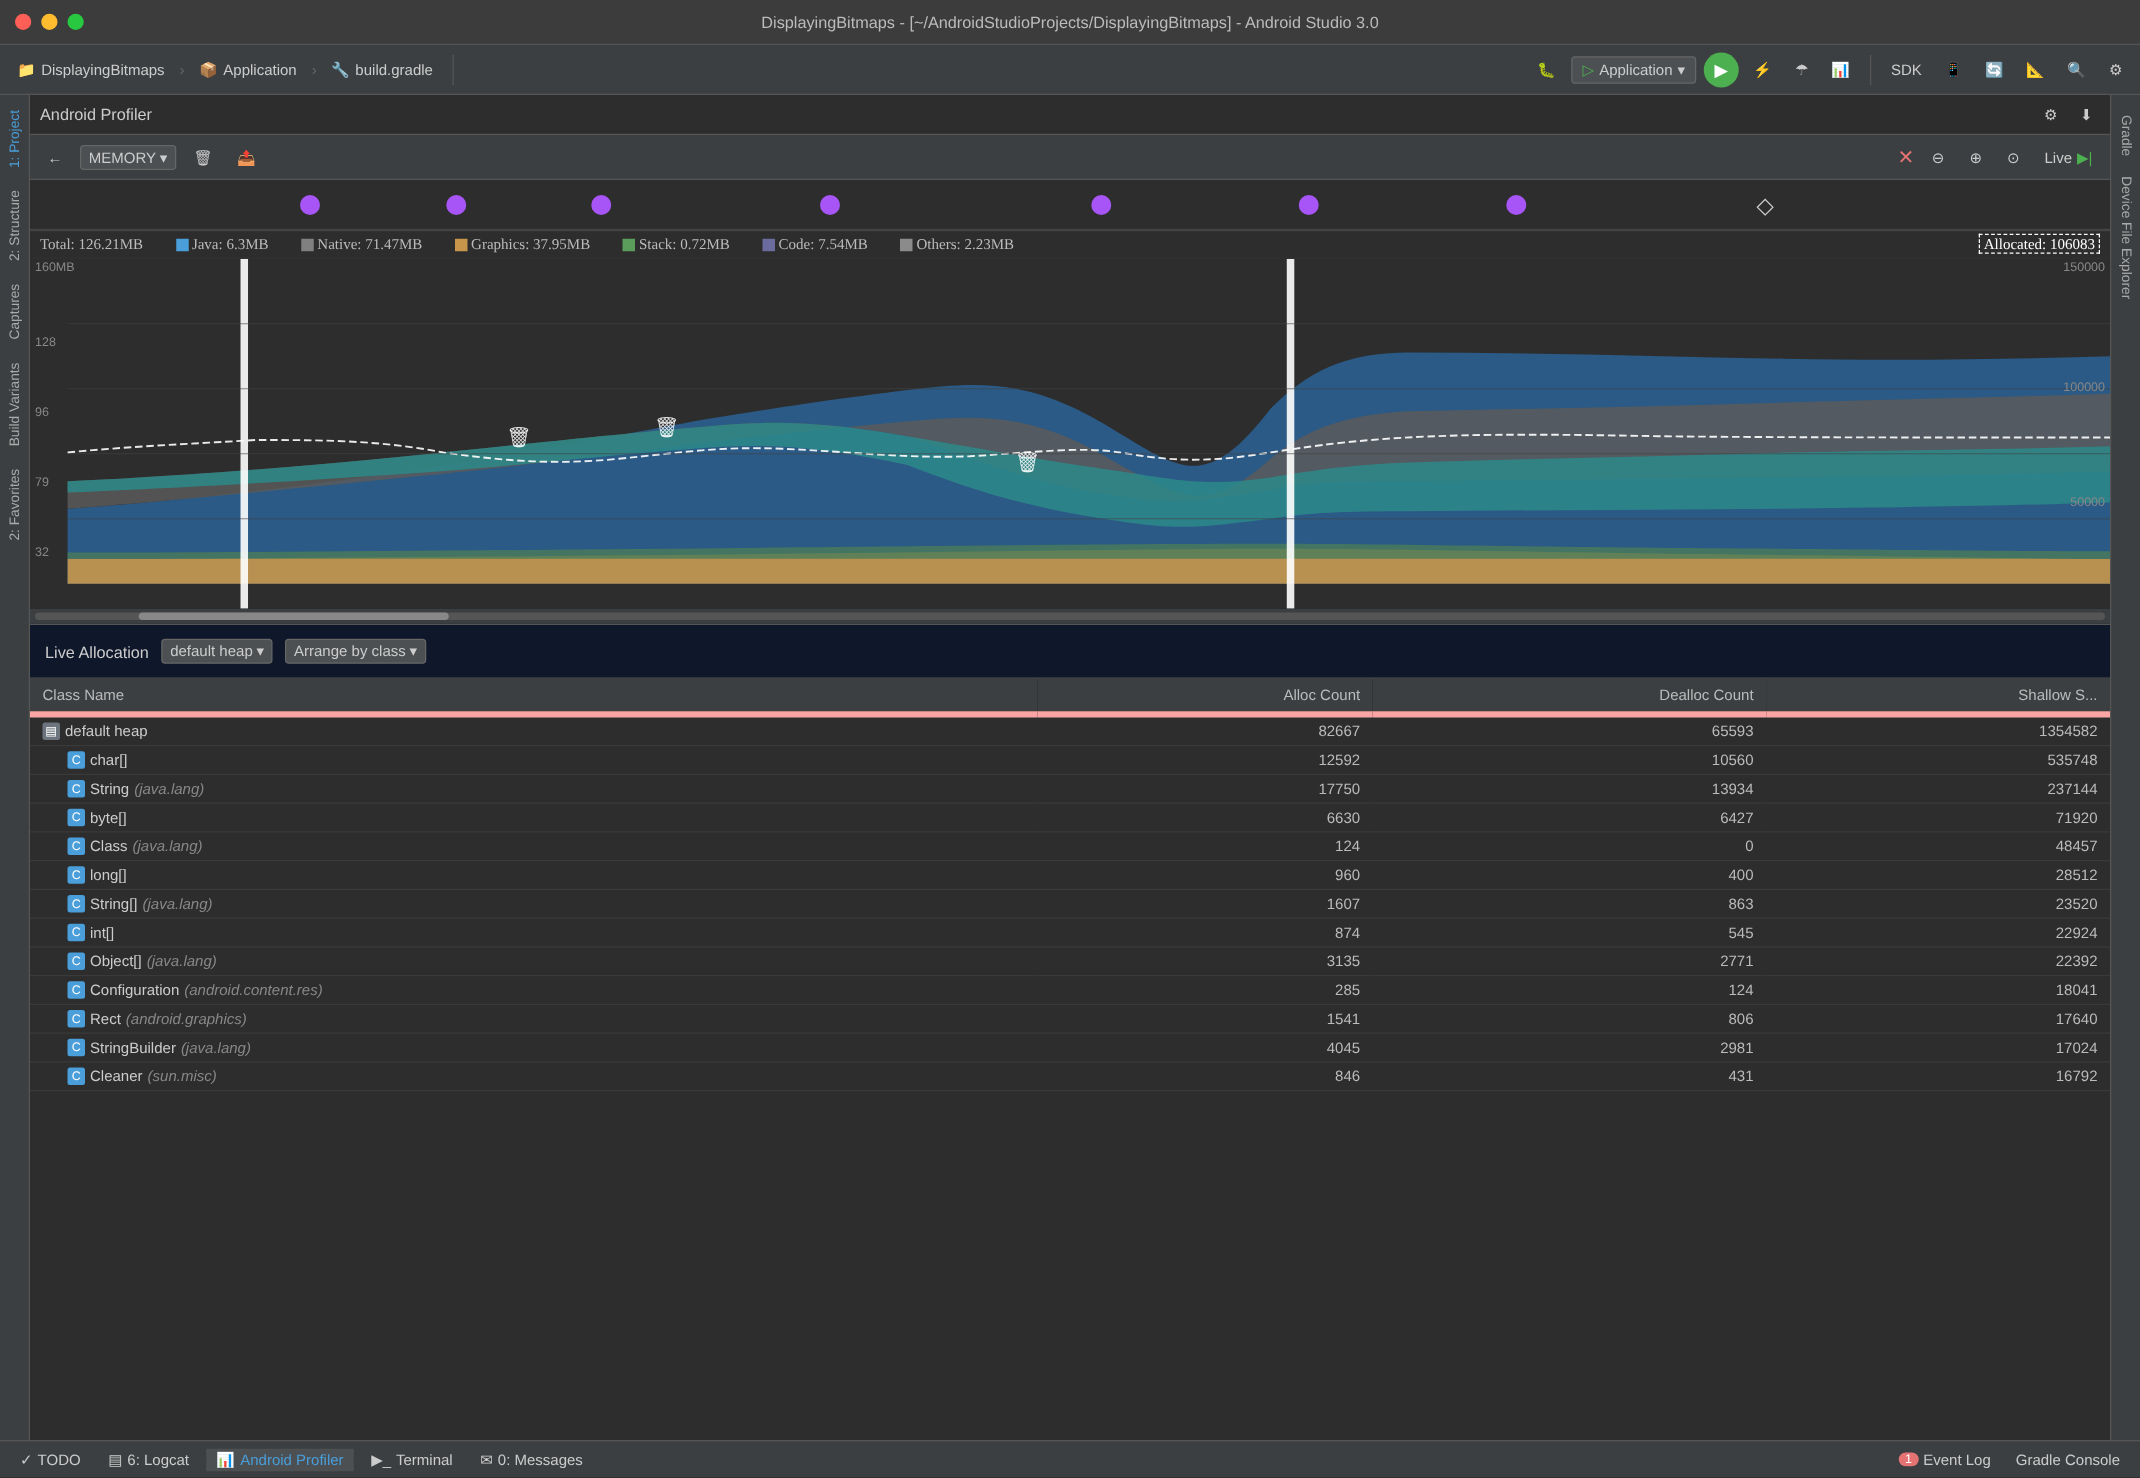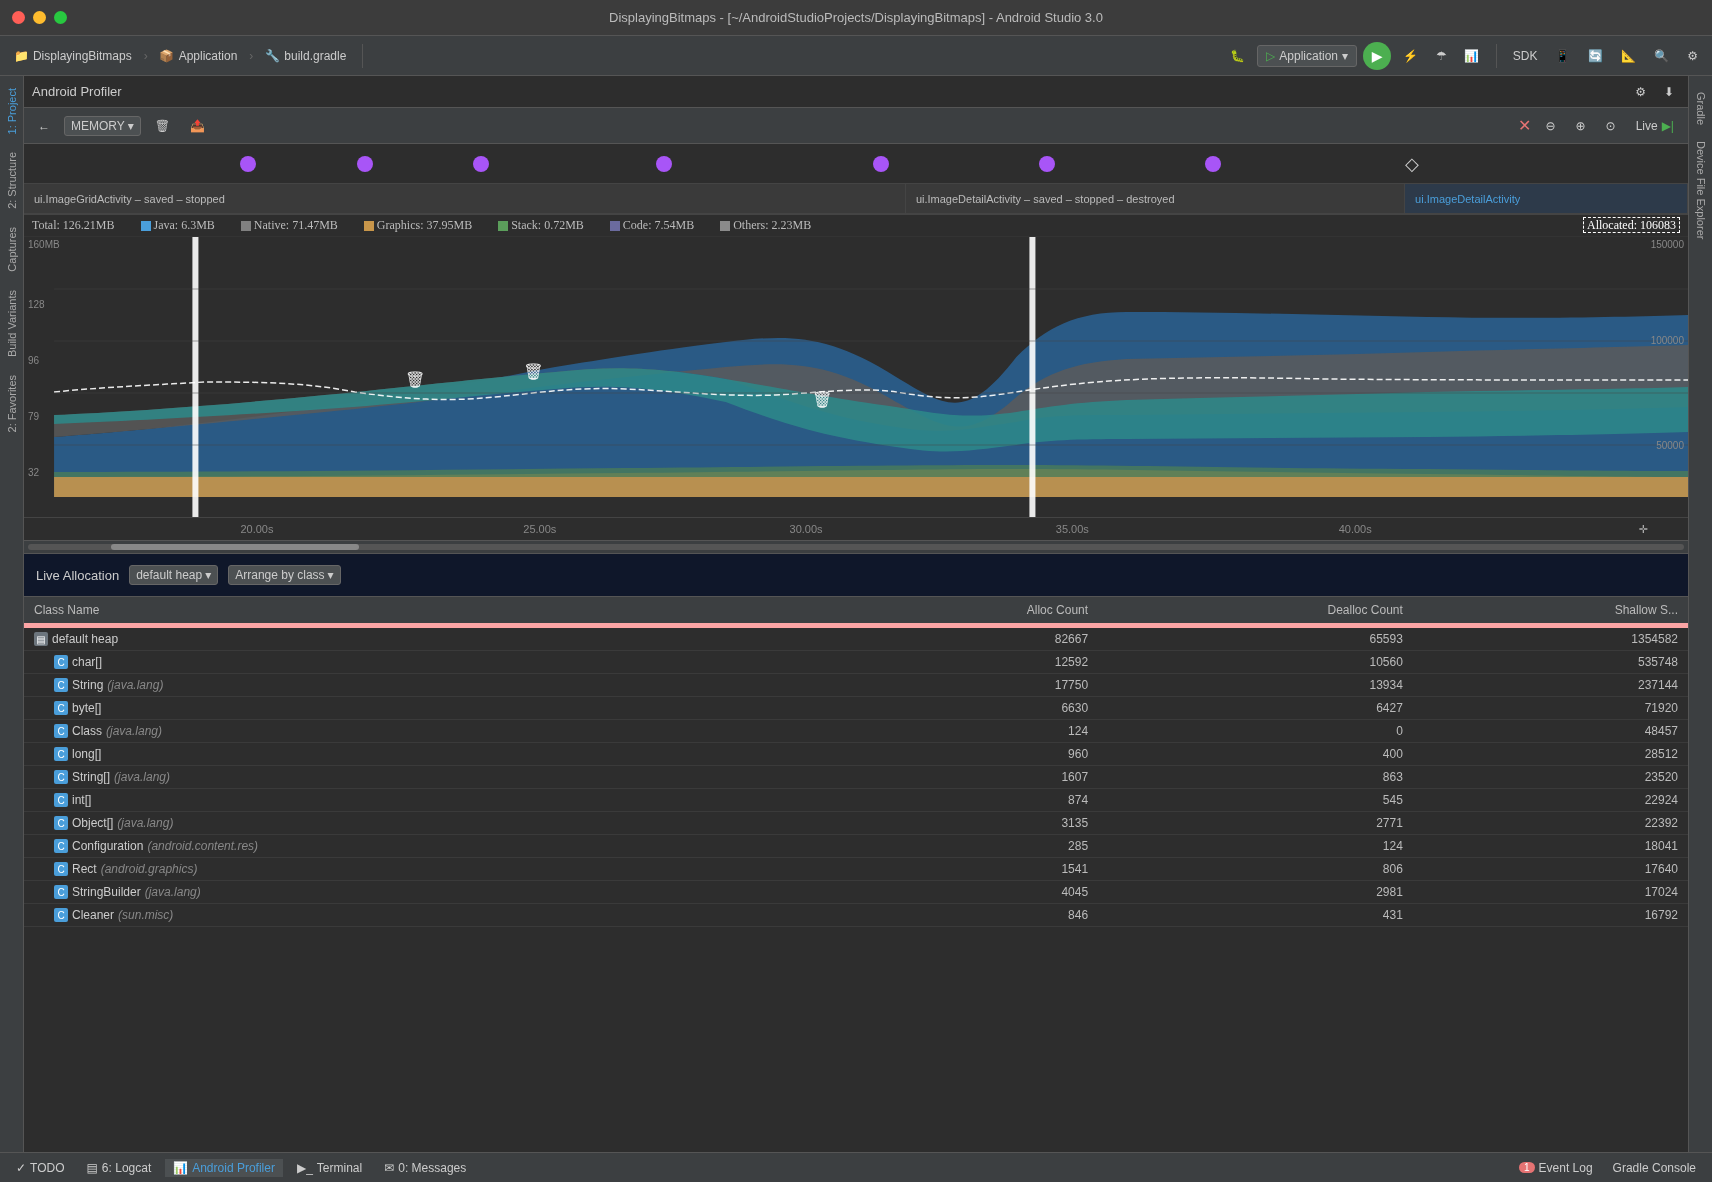--- a/index.html
+++ b/index.html
@@ -530,31 +530,20 @@
         <div class="event-dot" style="left: 20%;"></div>
         <div class="event-dot" style="left: 27%;"></div>
         <div class="event-dot" style="left: 38%;"></div>
         <div class="event-dot" style="left: 51%;"></div>
         <div class="event-dot" style="left: 61%;"></div>
         <div class="event-dot" style="left: 71%;"></div>
 
         <div style="position:absolute; left:83%; top:50%; transform:translateY(-50%); font-size:18px; color:#ccc;">◇</div>
       </div>
 
-      <div id="activity-bar">
-        <div class="activity-segment" style="width:53%; background:#3a3a3a;">
-          <span>ui.ImageGridActivity – saved – stopped</span>
-        </div>
-        <div class="activity-segment" style="width:30%; background:#3a3a3a;">
-          <span>ui.ImageDetailActivity – saved – stopped – destroyed</span>
-        </div>
-        <div class="activity-segment active" style="flex:1; background:#2d3a4a;">
-          <span>ui.ImageDetailActivity</span>
-        </div>
-      </div>
     </div>
 
     <div id="memory-stats">
       <span>Total: 126.21MB</span>
       <span class="stat-item">
         <span class="stat-color" style="background:#4a9eda;"></span>
         <span>Java: 6.3MB</span>
       </span>
       <span class="stat-item">
         <span class="stat-color" style="background:#808080;"></span>
@@ -584,21 +573,21 @@
     <div id="chart-area">
       
       <span class="y-label" style="top:2px;">160MB</span>
       <span class="y-label" style="top:22%;">128</span>
       <span class="y-label" style="top:42%;">96</span>
       <span class="y-label" style="top:62%;">79</span>
       <span class="y-label" style="top:82%;">32</span>
       
       <span class="y-label-right" style="top:2px;">150000</span>
       <span class="y-label-right" style="top:35%;">100000</span>
-      <span class="y-label-right" style="top:68%;margin-top:13px;">50000</span>
+      <span class="y-label-right" style="top:68%;">50000</span>
 
       
       <svg id="chart-svg" viewBox="0 0 1660 280" preserveAspectRatio="none">
 
         <path d="M 30 260 L 30 200 C 100 195 200 185 300 170 C 400 155 450 145 530 130 C 580 122 620 115 700 105 C 760 98 800 95 870 140 C 920 170 940 185 990 120 C 1020 90 1050 75 1100 75 C 1200 75 1300 78 1400 80 C 1500 82 1600 80 1660 78 L 1660 260 Z" fill="#2a5f8f" opacity="0.9"></path>
 
         <path d="M 30 200 C 100 195 200 185 300 175 C 400 165 450 158 530 148 C 580 142 620 138 700 130 C 760 125 800 122 870 165 C 920 192 940 205 990 160 C 1020 135 1050 125 1100 122 C 1200 120 1300 118 1400 115 C 1500 112 1600 110 1660 108 L 1660 170 C 1600 172 1500 174 1400 175 C 1300 176 1200 177 1100 178 C 1050 178 1020 178 990 185 C 940 192 920 198 870 190 C 800 180 760 162 700 142 C 620 128 580 130 530 135 C 450 142 400 148 300 158 C 200 168 100 175 30 178 Z" fill="#5a5a5a" opacity="0.85"></path>
 
         <path d="M 30 178 C 100 175 200 168 300 158 C 400 148 450 142 530 135 C 580 130 620 128 700 142 C 760 152 800 160 870 170 C 920 178 940 182 990 175 C 1020 170 1050 165 1100 163 C 1200 160 1300 158 1400 155 C 1500 153 1600 152 1660 150 L 1660 195 C 1600 197 1500 199 1400 200 C 1300 201 1200 201 1100 202 C 1050 202 1020 203 990 208 C 940 214 920 218 870 210 C 800 200 760 188 700 165 C 620 148 580 148 530 152 C 450 158 400 165 300 172 C 200 179 100 184 30 187 Z" fill="#2d8a8a" opacity="0.85"></path>
 
@@ -616,29 +605,20 @@
         <line x1="30" y1="104" x2="1660" y2="104" stroke="#444" stroke-width="0.5"></line>
         <line x1="30" y1="156" x2="1660" y2="156" stroke="#444" stroke-width="0.5"></line>
         <line x1="30" y1="208" x2="1660" y2="208" stroke="#444" stroke-width="0.5"></line>
 
         <text x="380" y="148" font-size="16" fill="white" opacity="0.9">🗑</text>
         <text x="498" y="140" font-size="16" fill="white" opacity="0.9">🗑</text>
         <text x="786" y="168" font-size="16" fill="white" opacity="0.9">🗑</text>
       </svg>
     </div>
 
-    <div id="timeline-axis">
-      <span class="time-label" style="left:14%;">20.00s</span>
-      <span class="time-label" style="left:31%;">25.00s</span>
-      <span class="time-label" style="left:47%;">30.00s</span>
-      <span class="time-label" style="left:63%;">35.00s</span>
-      <span class="time-label" style="left:80%;">40.00s</span>
-
-      <span style="position:absolute; right:40px; color:#aaa; font-size:11px;">✛</span>
-    </div>
 
     <div id="scrollbar-area">
       <div class="scrollbar-track">
         <div class="scrollbar-thumb"></div>
       </div>
     </div>
 
     <div id="live-alloc-bar">
       <span class="live-alloc-label">Live Allocation</span>
       <div class="dropdown-btn">

